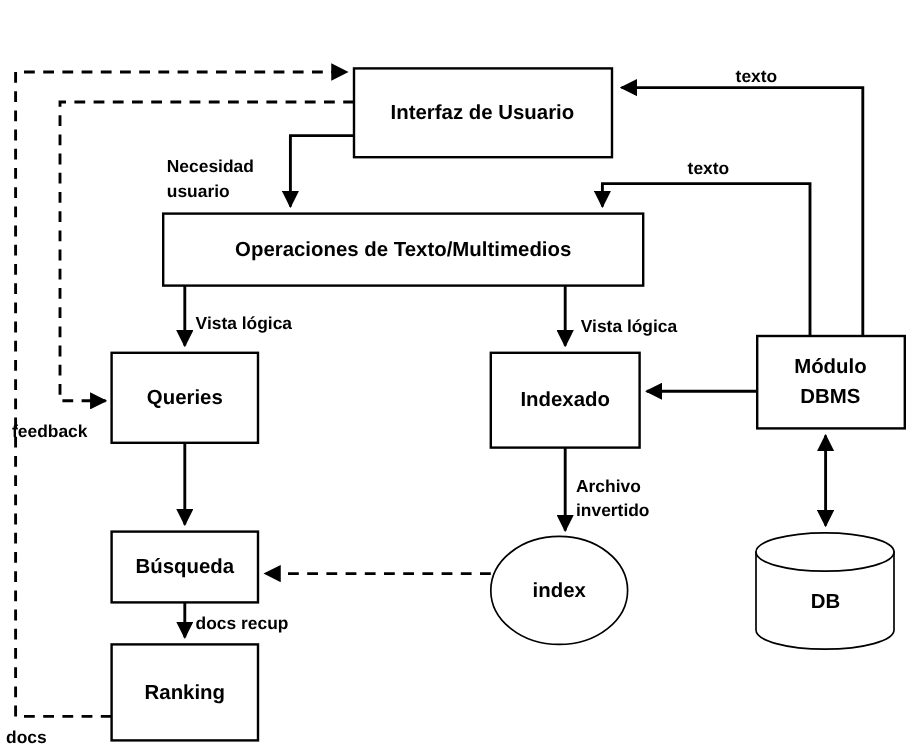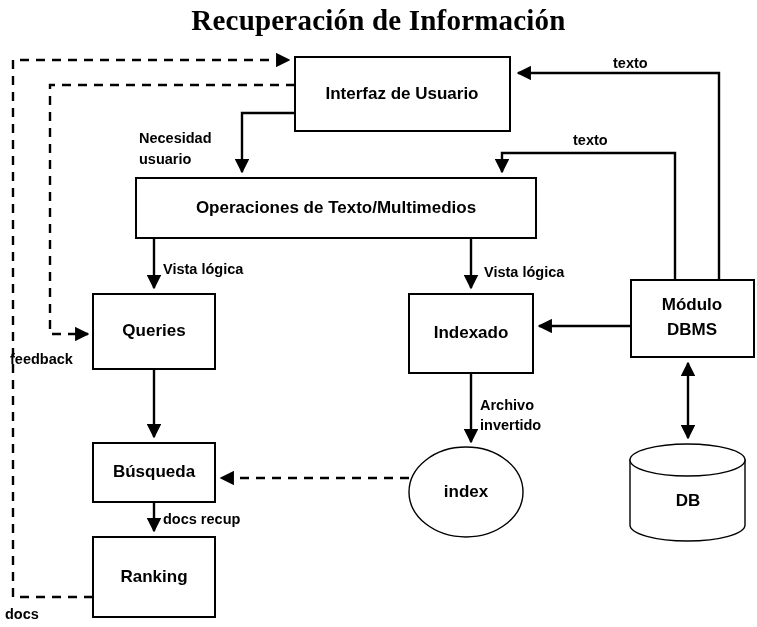--- a/index.html
+++ b/index.html
@@ -69,21 +69,20 @@
     stroke-width: 2.4;
     fill: none;
     stroke-dasharray: 9 7;
   }
 </style>
 </head>
 <body>
 
 <div id="canvas">
 
-  <div id="diagram-title">Recuperación de Información</div>
 
   <svg id="flow" viewBox="0 0 757 627" xmlns="http://www.w3.org/2000/svg">
     <defs>
       <marker id="arrow" viewBox="0 0 10 10" refX="9" refY="5" markerWidth="6" markerHeight="6" orient="auto-start-reverse">
         <path d="M 0 0 L 10 5 L 0 10 z" fill="#000000"></path>
       </marker>
       <marker id="arrow-dash" viewBox="0 0 10 10" refX="9" refY="5" markerWidth="6" markerHeight="6" orient="auto-start-reverse">
         <path d="M 0 0 L 10 5 L 0 10 z" fill="#000000"></path>
       </marker>
     </defs>

